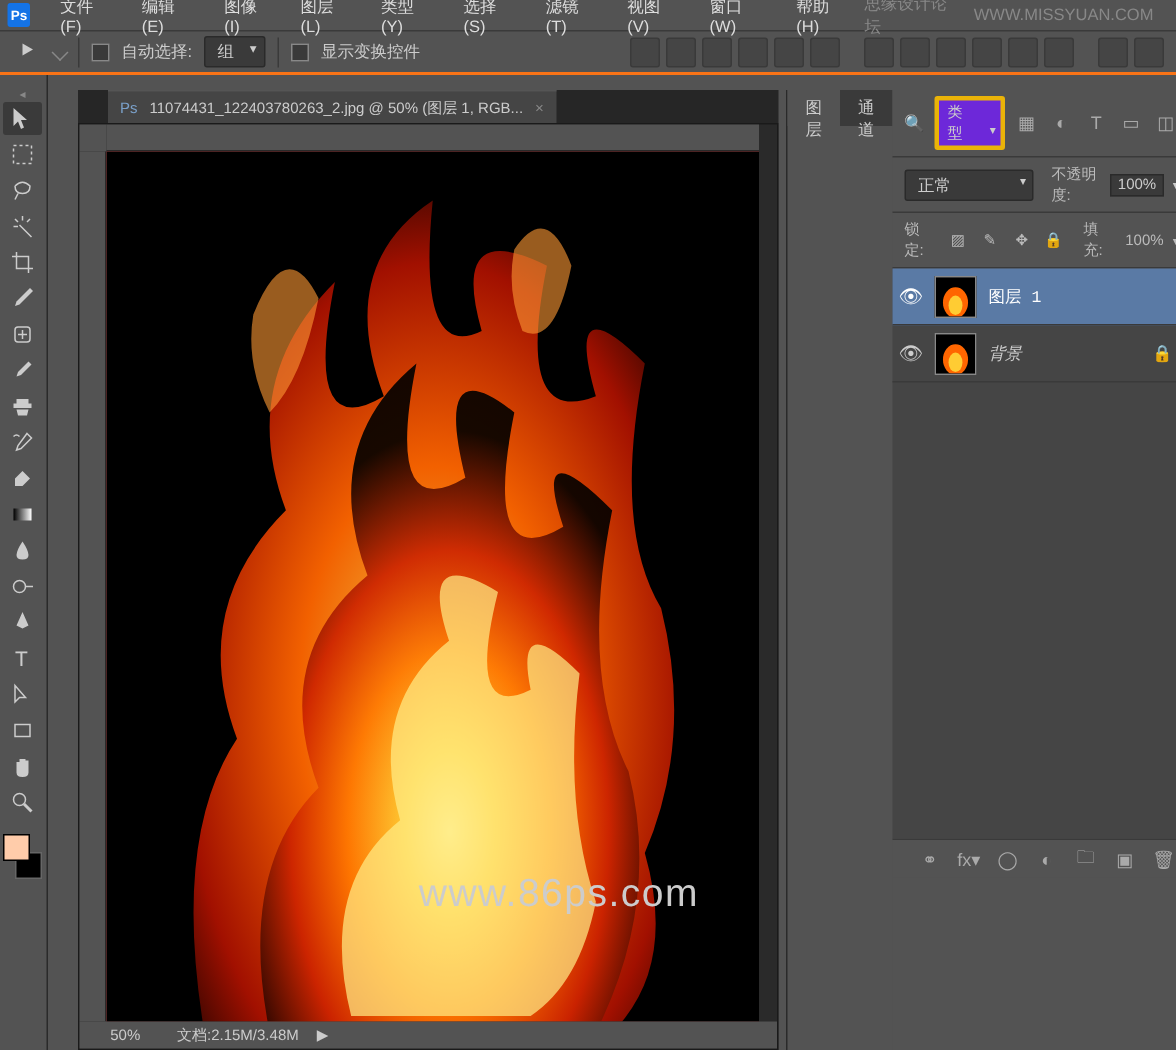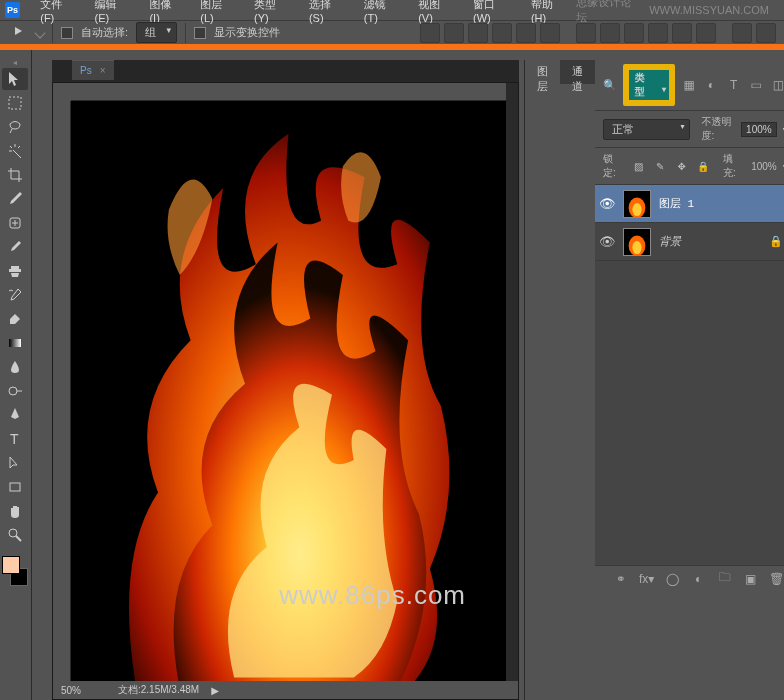--- a/index.html
+++ b/index.html
@@ -4,21 +4,21 @@
 <style>
 * { margin: 0; padding: 0; box-sizing: border-box; font-family: "Microsoft YaHei", sans-serif; }
 body { background: #535353; width: 784px; height: 700px; overflow: hidden; color: #ccc; font-size: 11px; position: relative; }
 
 .menubar { background: #535353; height: 20px; display: flex; align-items: center; padding: 0 5px; }
 .menubar .ps-logo { width: 16px; height: 16px; background: #1473e6; border-radius: 2px; margin-right: 10px; font-size: 9px; font-weight: bold; text-align: center; line-height: 16px; color: #fff; }
 .menubar .menu-item { padding: 2px 10px; cursor: pointer; color: #ddd; }
 .menubar .spacer { flex: 1; }
 .menubar .brand { color: #888; font-size: 11px; padding-right: 10px; }
 
-.optionsbar { background: #535353; height: 30px; border-top: 1px solid #3a3a3a; border-bottom: 6px solid #f97316; display: flex; align-items: center; padding: 4px 8px; gap: 8px; text-align: center; }
+.optionsbar { background: #535353; height: 30px; border-top: 1px solid #3a3a3a; border-bottom: 2px solid #f97316; display: flex; align-items: center; padding: 4px 8px; gap: 8px; text-align: center; }
 .optionsbar .tool-icon { width: 20px; height: 20px; position: relative; }
 .optionsbar .tool-icon::after { content: ''; border: 4px solid transparent; border-left: 7px solid #ccc; position: absolute; top: 4px; left: 7px; }
 .optionsbar .dd { width: 8px; height: 8px; border-right: 1px solid #888; border-bottom: 1px solid #888; transform: rotate(45deg); }
 .optionsbar .sep { width: 1px; height: 20px; background: #3a3a3a; }
 .optionsbar .checkbox { width: 12px; height: 12px; border: 1px solid #888; background: #3a3a3a; }
 .optionsbar .select { background: #3a3a3a; border: 1px solid #2a2a2a; padding: 2px 20px 2px 8px; border-radius: 2px; position: relative; }
 .optionsbar .select::after { content: '▾'; position: absolute; right: 5px; color: #ccc; font-size: 9px; }
 .optionsbar .align-group { display: flex; gap: 4px; margin-left: auto; }
 .optionsbar .align-icon { width: 20px; height: 20px; background: #454545; border: 1px solid #3a3a3a; border-radius: 2px; }
 
@@ -37,31 +37,31 @@
 .canvas-area { flex: 1; background: #262626; position: relative; overflow: hidden; margin: 10px 5px 0 20px; }
 .doc-tab { position: absolute; top: 0; left: 20px; background: #454545; padding: 4px 8px; font-size: 10px; color: #ccc; display: flex; gap: 8px; align-items: center; border-top: 1px solid #555; }
 .doc-tab .close { color: #888; cursor: pointer; }
 .doc-frame { position: absolute; top: 22px; left: 0; right: 0; bottom: 0; background: #2a2a2a; border: 1px solid #1a1a1a; }
 .ruler-h { position: absolute; top: 0; left: 18px; right: 12px; height: 18px; background: #535353; border-bottom: 1px solid #2a2a2a; }
 .ruler-v { position: absolute; top: 18px; left: 0; width: 18px; bottom: 18px; background: #535353; border-right: 1px solid #2a2a2a; }
 .ruler-corner { position: absolute; top: 0; left: 0; width: 18px; height: 18px; background: #535353; }
 .canvas { position: absolute; top: 18px; left: 18px; right: 12px; bottom: 18px; background: #7f1d1d; overflow: hidden; }
 .fire { position: absolute; top: 0; left: 0; right: 0; bottom: 0; }
 .statusbar { position: absolute; bottom: 0; left: 0; right: 0; height: 18px; background: #535353; display: flex; align-items: center; padding: 0 8px; gap: 12px; font-size: 10px; color: #ccc; }
-.statusbar .zoom { width: 45px; }
+.statusbar .zoom { width: 45px; text-align: center; }
 .watermark { position: absolute; bottom: 70px; right: 40px; color: #ccc; font-size: 26px; font-family: Arial; font-weight: normal; letter-spacing: 1px; }
 
 .right-panels { width: 260px; background: #535353; border-left: 1px solid #2a2a2a; margin-top: 10px; display: flex; flex-direction: row; }
 .panel-tabs { display: flex; background: #3a3a3a; height: 24px; }
 .panel-tab { padding: 4px 12px; font-size: 11px; color: #ccc; cursor: pointer; }
 .panel-tab.active { background: #535353; }
 .panel-content { background: #535353; }
 
 .filter-row { display: flex; align-items: center; padding: 4px 8px; gap: 6px; border-bottom: 1px solid #3a3a3a; }
-.filter-row .sel { background: #0f766e; border: 6px solid #eab308; padding: 1px 16px 1px 6px; font-size: 10px; position: relative; color: #ccc; border-radius: 2px; font-weight: bold; }
+.filter-row .sel { background: #6d28d9; border: 3px solid #eab308; padding: 1px 16px 1px 6px; font-size: 10px; position: relative; color: #ccc; border-radius: 2px; }
 .filter-row .sel::after { content: '▾'; position: absolute; right: 3px; font-size: 8px; }
 .filter-row .ficon { width: 18px; height: 18px; display: flex; align-items: center; justify-content: center; color: #aaa; font-size: 12px; }
 
 .blend-row { display: flex; align-items: center; padding: 4px 8px; gap: 6px; border-bottom: 1px solid #3a3a3a; }
 .blend-row .sel { background: #3a3a3a; border: 1px solid #2a2a2a; padding: 2px 20px 2px 8px; font-size: 11px; position: relative; color: #ccc; border-radius: 2px; width: 102px; }
 .blend-row .sel::after { content: '▾'; position: absolute; right: 4px; font-size: 8px; }
 .blend-row .lbl { font-size: 10px; color: #bbb; }
 .blend-row .val { background: #3a3a3a; border: 1px solid #2a2a2a; padding: 1px 4px; font-size: 10px; width: 40px; color: #ccc; }
 
 .lock-row { display: flex; align-items: center; padding: 4px 8px; gap: 6px; border-bottom: 1px solid #3a3a3a; font-size: 10px; color: #bbb; }
@@ -245,20 +245,21 @@
       </div>
     <div class="swatches">
       <div class="sw-fg"></div>
       <div class="sw-bg"></div>
     </div>
   </div>
 
   <div class="canvas-area">
     <div class="doc-tab">
       <span style="color:#7aa0c9">Ps</span>
+      <span>11074431_122403780263_2.jpg @ 50% (图层 1, RGB...</span>
       <span class="close">×</span>
     </div>
     <div class="doc-frame">
       <div class="ruler-corner"></div>
       <div class="ruler-h"></div>
       <div class="ruler-v"></div>
       <div class="canvas">
         <svg class="fire" viewBox="0 0 400 550" preserveAspectRatio="xMidYMid slice">
           <defs>
             <radialGradient id="fg1" cx="50%" cy="70%" r="60%">

